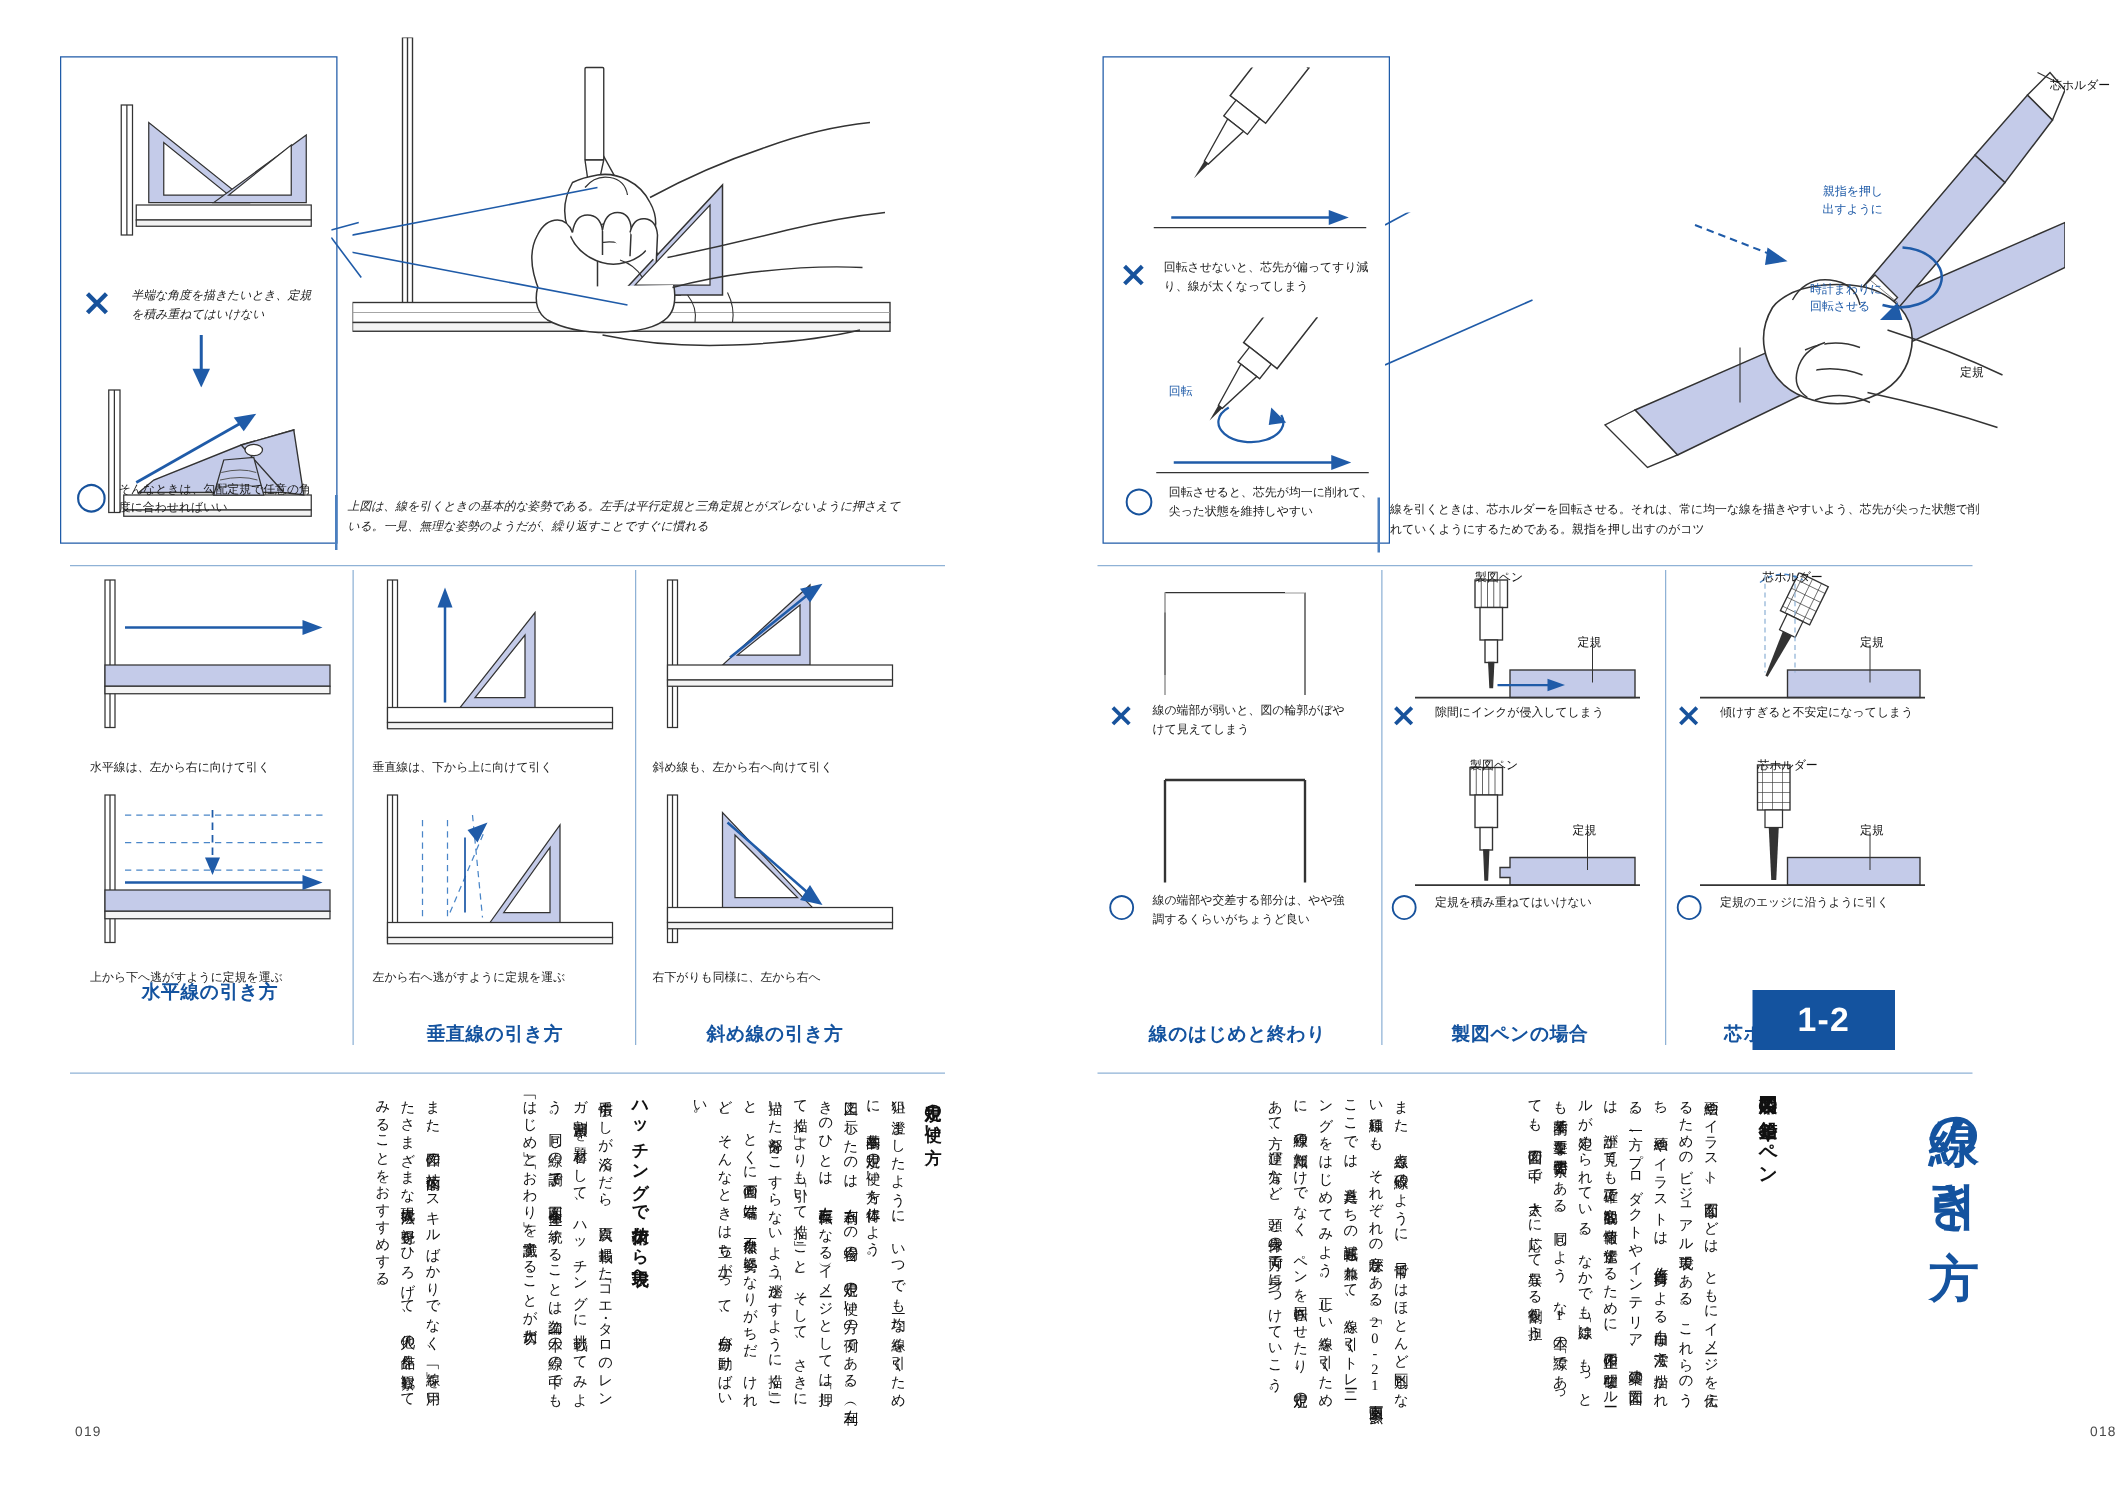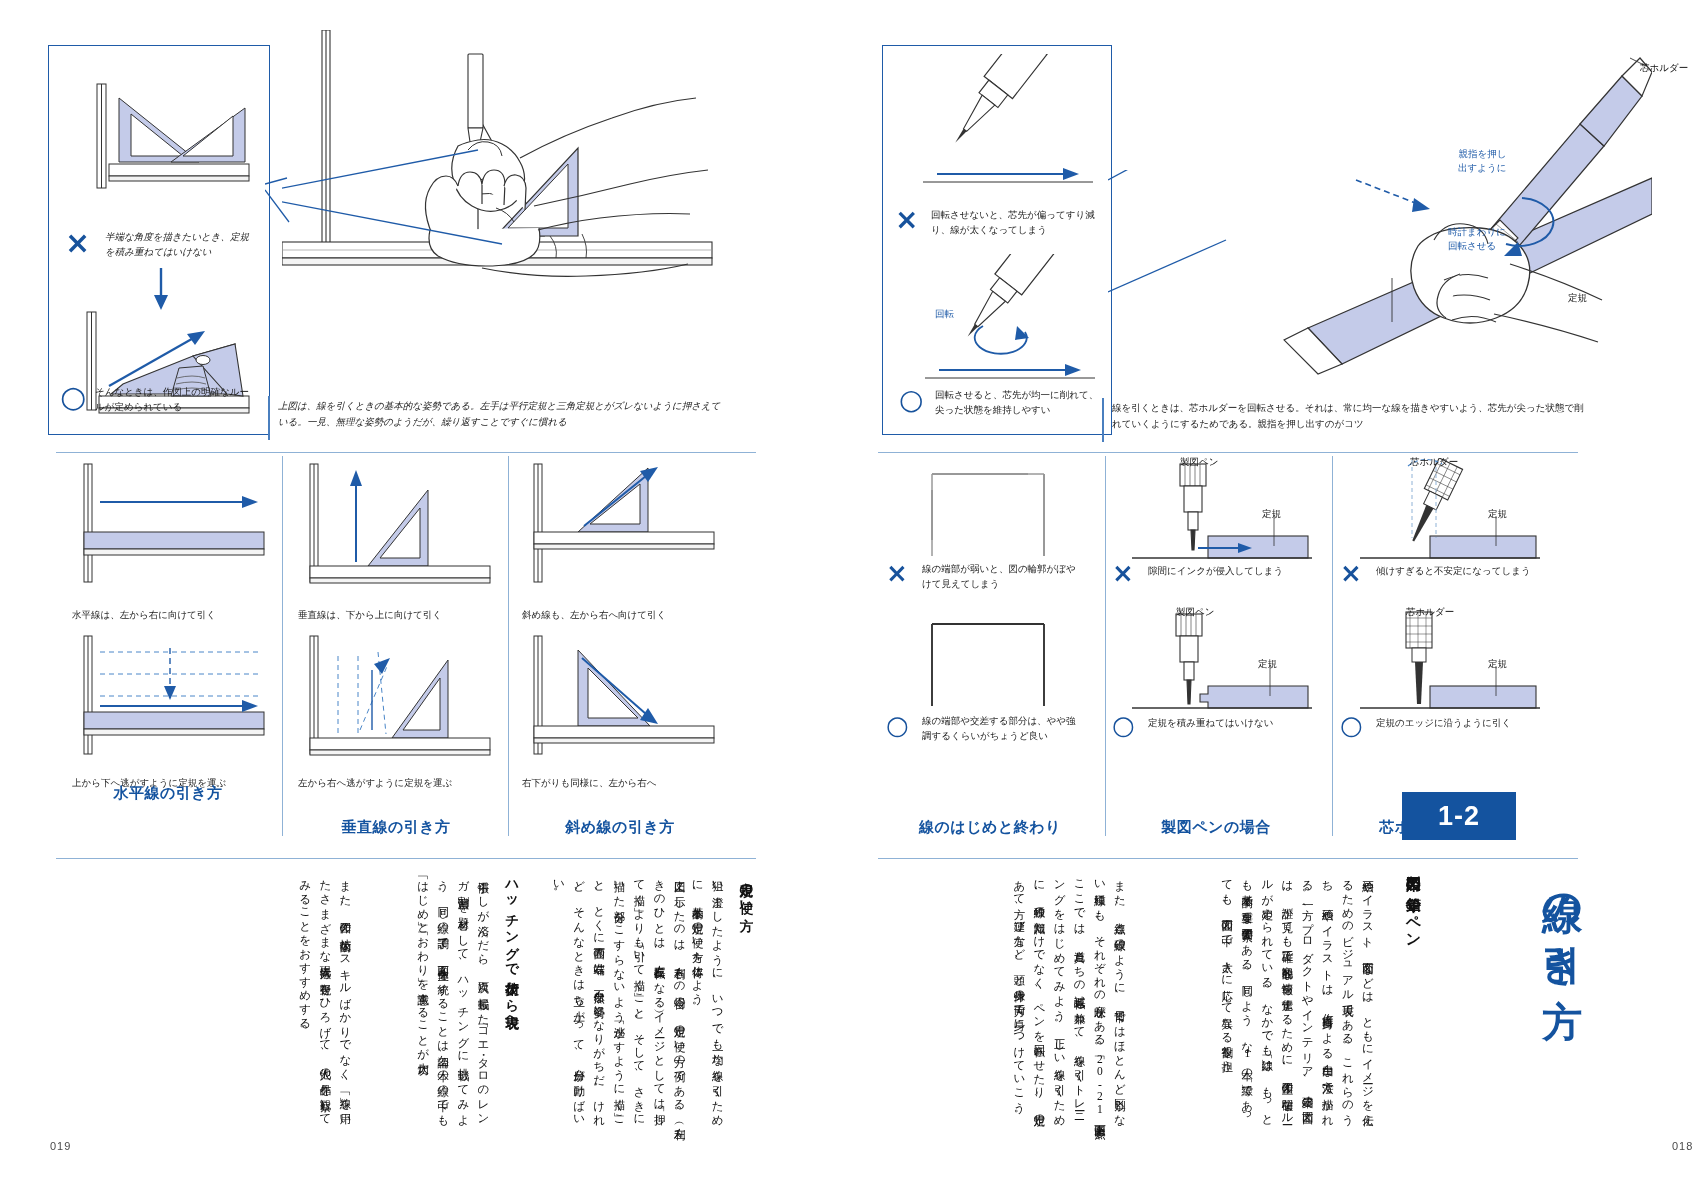--- a/index.html
+++ b/index.html
@@ -156,21 +156,21 @@
         <path d="M101,80 Q118,76 131,80" fill="none" stroke="#555" stroke-width=".8"></path>
         <path d="M102,74 Q118,70 130,74" fill="none" stroke="#555" stroke-width=".8"></path>
         <ellipse cx="128" cy="56" rx="7" ry="4.5" fill="#fff" stroke="#333" stroke-width="1"></ellipse>
 
         <line x1="34" y1="82" x2="122" y2="32" stroke="#1f5ba8" stroke-width="2.2"></line>
         <polygon points="130,27 112,30 120,41" fill="#1f5ba8"></polygon>
       </svg>
     </div>
 
     <div class="abs mark-o" style="left:60px; top:382px; font-size:30px;">○</div>
-    <div class="abs cap-sm" style="left:95px; top:385px; width:160px;">そんなときは、作図上の明確なルールが定められている</div>
+    <div class="abs cap-sm" style="left:95px; top:385px; width:160px;">そんなときは、勾配定規で任意の角度に合わせればいい</div>
 
     <svg class="abs" style="left:282px; top:30px;" width="470" height="368" viewBox="0 0 470 368">
 
       <g stroke="#333" stroke-width="1.1" fill="#fff">
         <rect x="40" y="0" width="8" height="230"></rect>
         <line x1="44" y1="0" x2="44" y2="230"></line>
       </g>
 
       <g stroke="#333" stroke-width="1.1" fill="#ffffff">
         <rect x="0" y="212" width="430" height="16"></rect>
@@ -334,21 +334,21 @@
       <div class="vtext" style="height:248px; width:160px; margin-right:8px;">上図に示したのは、右利きの場合の、定規の使い方の例である。（左利きのひとは、左右反転になる）イメージとしては「押して描く」よりも「引いて描く」こと。そして、さきに描いた部分をこすらないよう「逃がすように描く」こと、とくに画面の右端は、不自然な姿勢になりがちだ。けれど、そんなときは立ち上がって、自分が動けばいい。</div>
 
       <div style="display:flex; flex-direction:row-reverse; margin-right:8px;">
         <div class="vtext-head" style="height:248px; margin-left:8px;">ハッチングで技術から表現へ</div>
         <div class="vtext" style="height:248px; width:130px;">手慣らしが済んだら、次頁に掲載した「コエ・タロのレンガ割演習」を題材として、ハッチングに挑戦してみよう。同じ線の調子で、図面全体を統一することは勿論、一本の線の中でも「はじめ」と「おわり」を意識することが大切だ。</div>
       </div>
 
       <div class="vtext" style="height:248px; width:100px; margin-right:8px;">また、作図の技術的なスキルばかりでなく、「線」を用いたさまざまな表現方法に視野をひろげて、他人の作品を観察してみることをおすすめする。</div>
     </div>
 
-    <div class="abs folio" style="left:50px; top:1140px;">019</div>
+    <div class="abs folio" style="left:60px; top:1140px;">019</div>
   </div>
 
   <div class="abs" style="left:850px; top:0; width:850px; height:1200px;">
 
     <div class="abs boxframe" style="left:32px; top:45px; width:230px; height:390px;">
 
       <svg class="abs" style="left:20px; top:8px;" width="195" height="145" viewBox="0 0 195 145">
 
         <g transform="rotate(38 100 60)">
           <rect x="62" y="-14" width="36" height="56" fill="#ffffff" stroke="#333" stroke-width="1.2"></rect>

